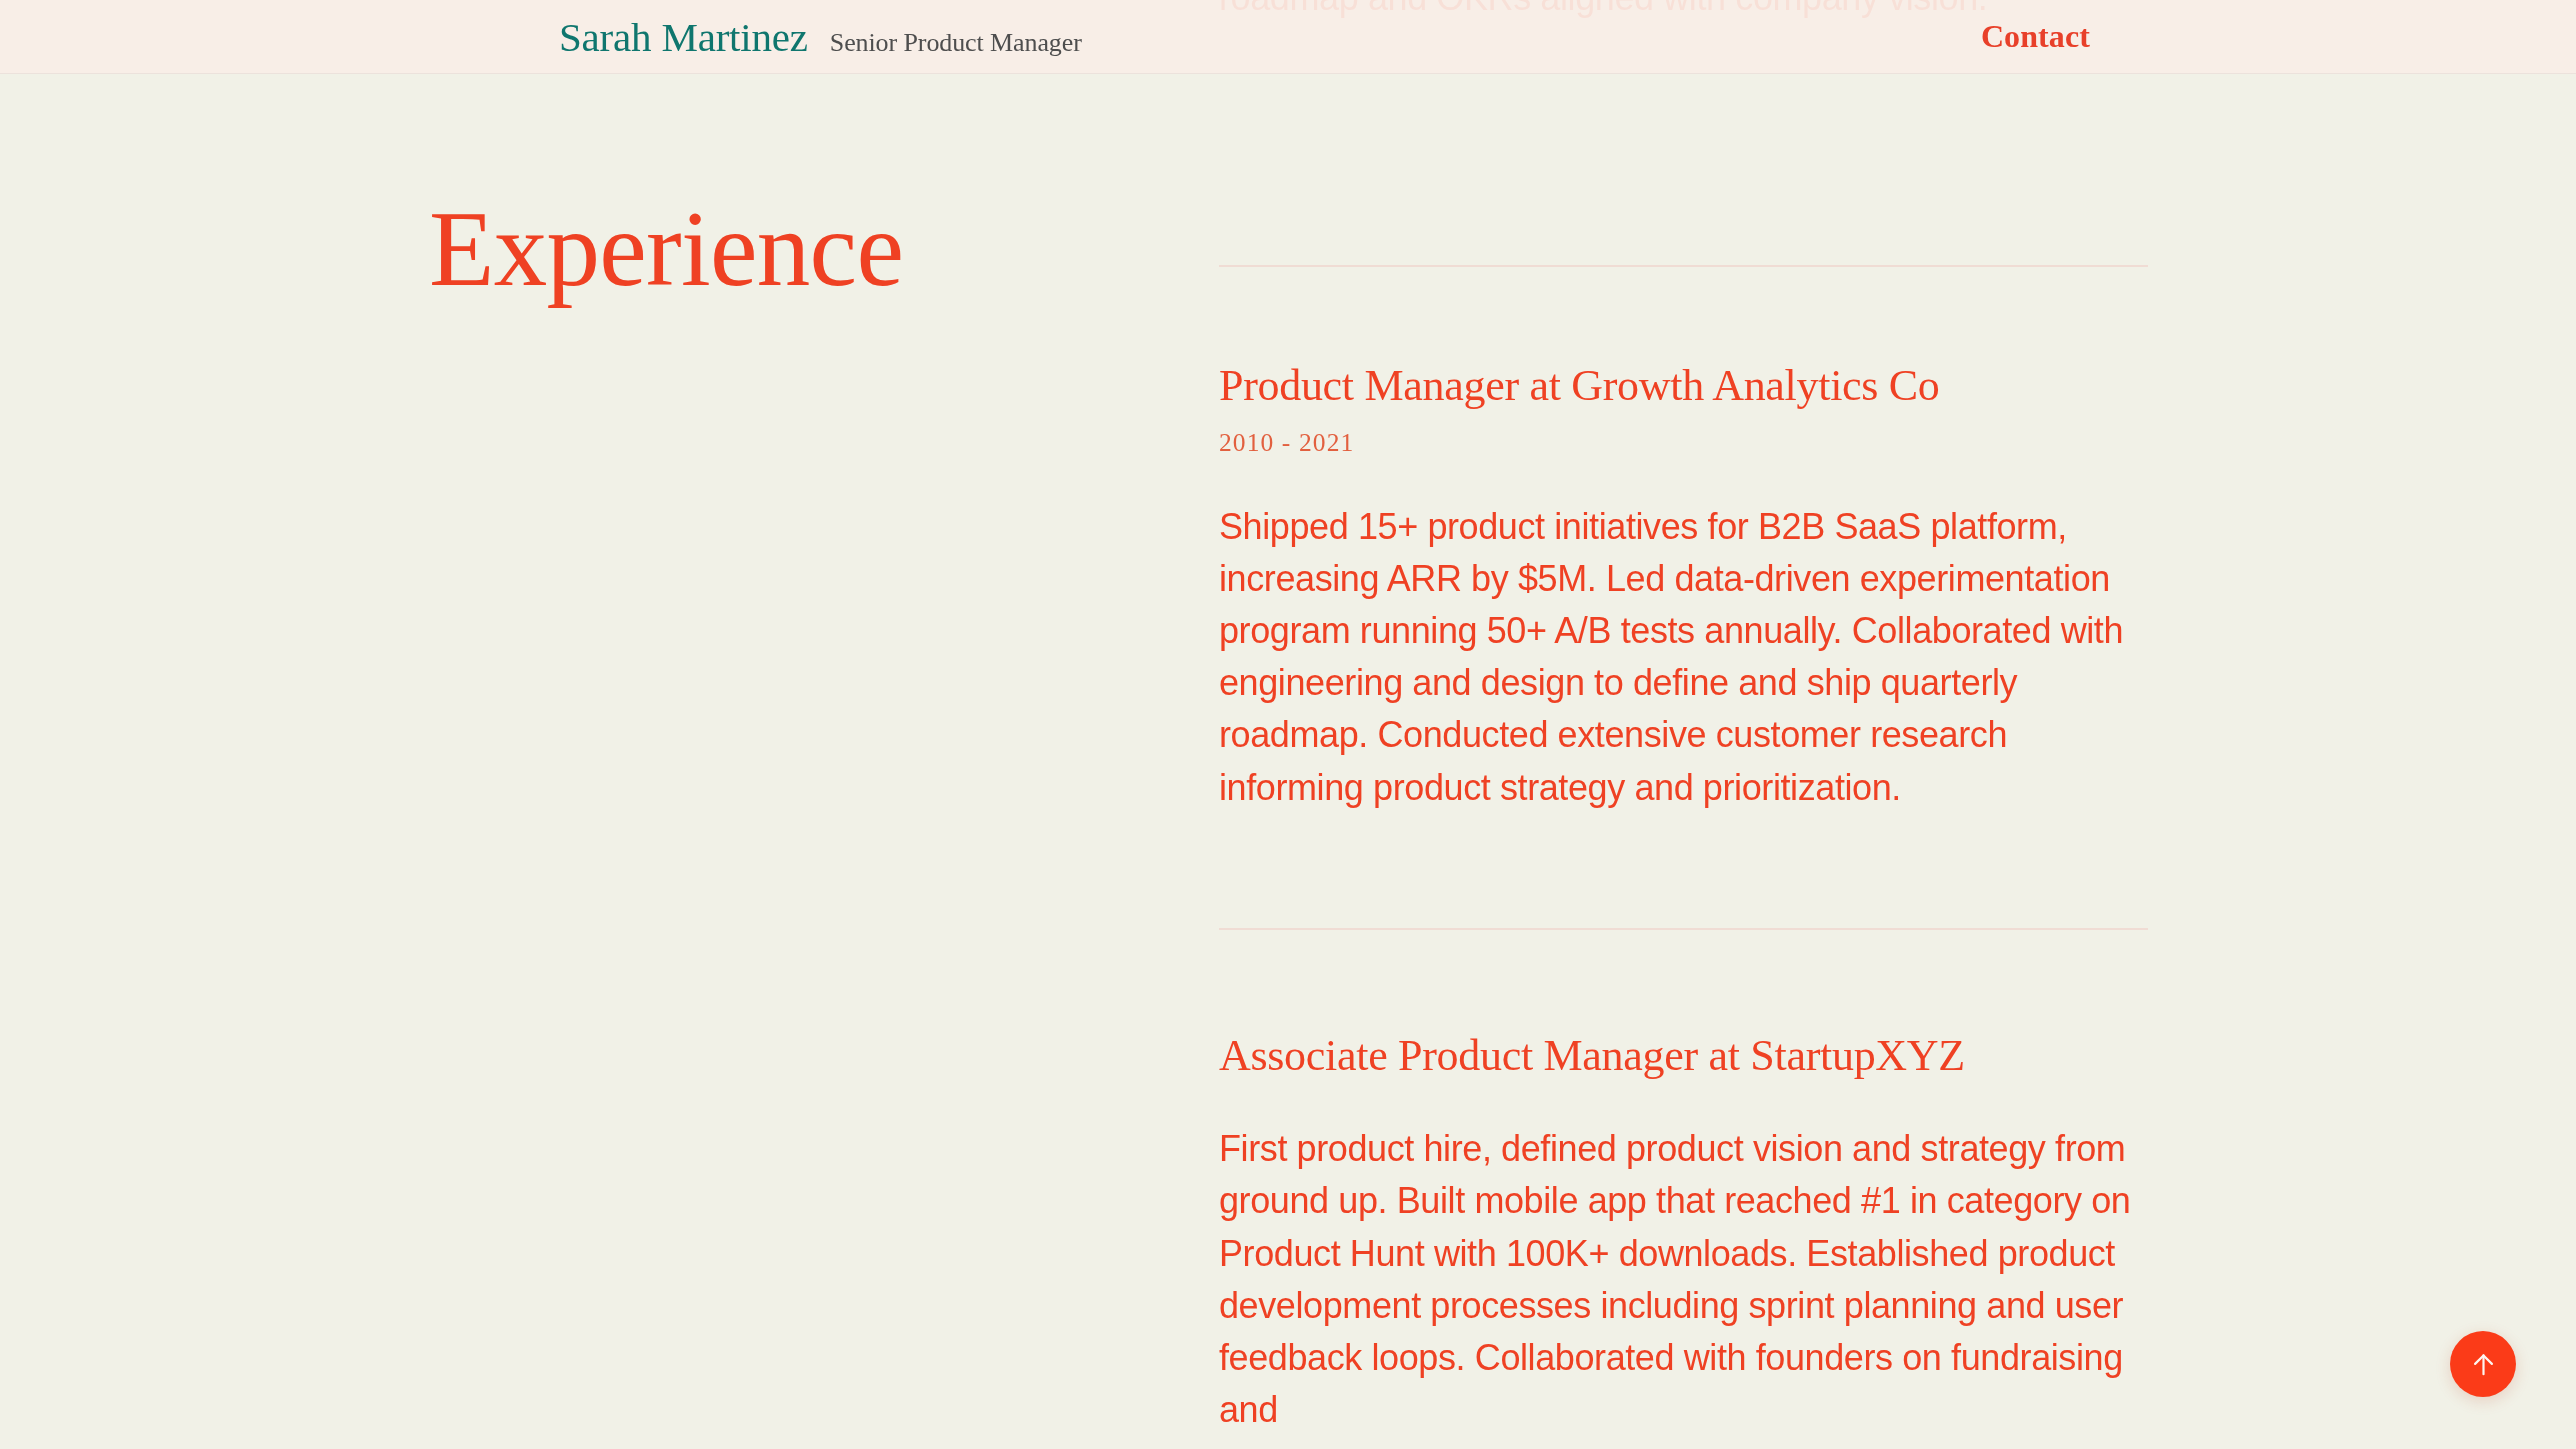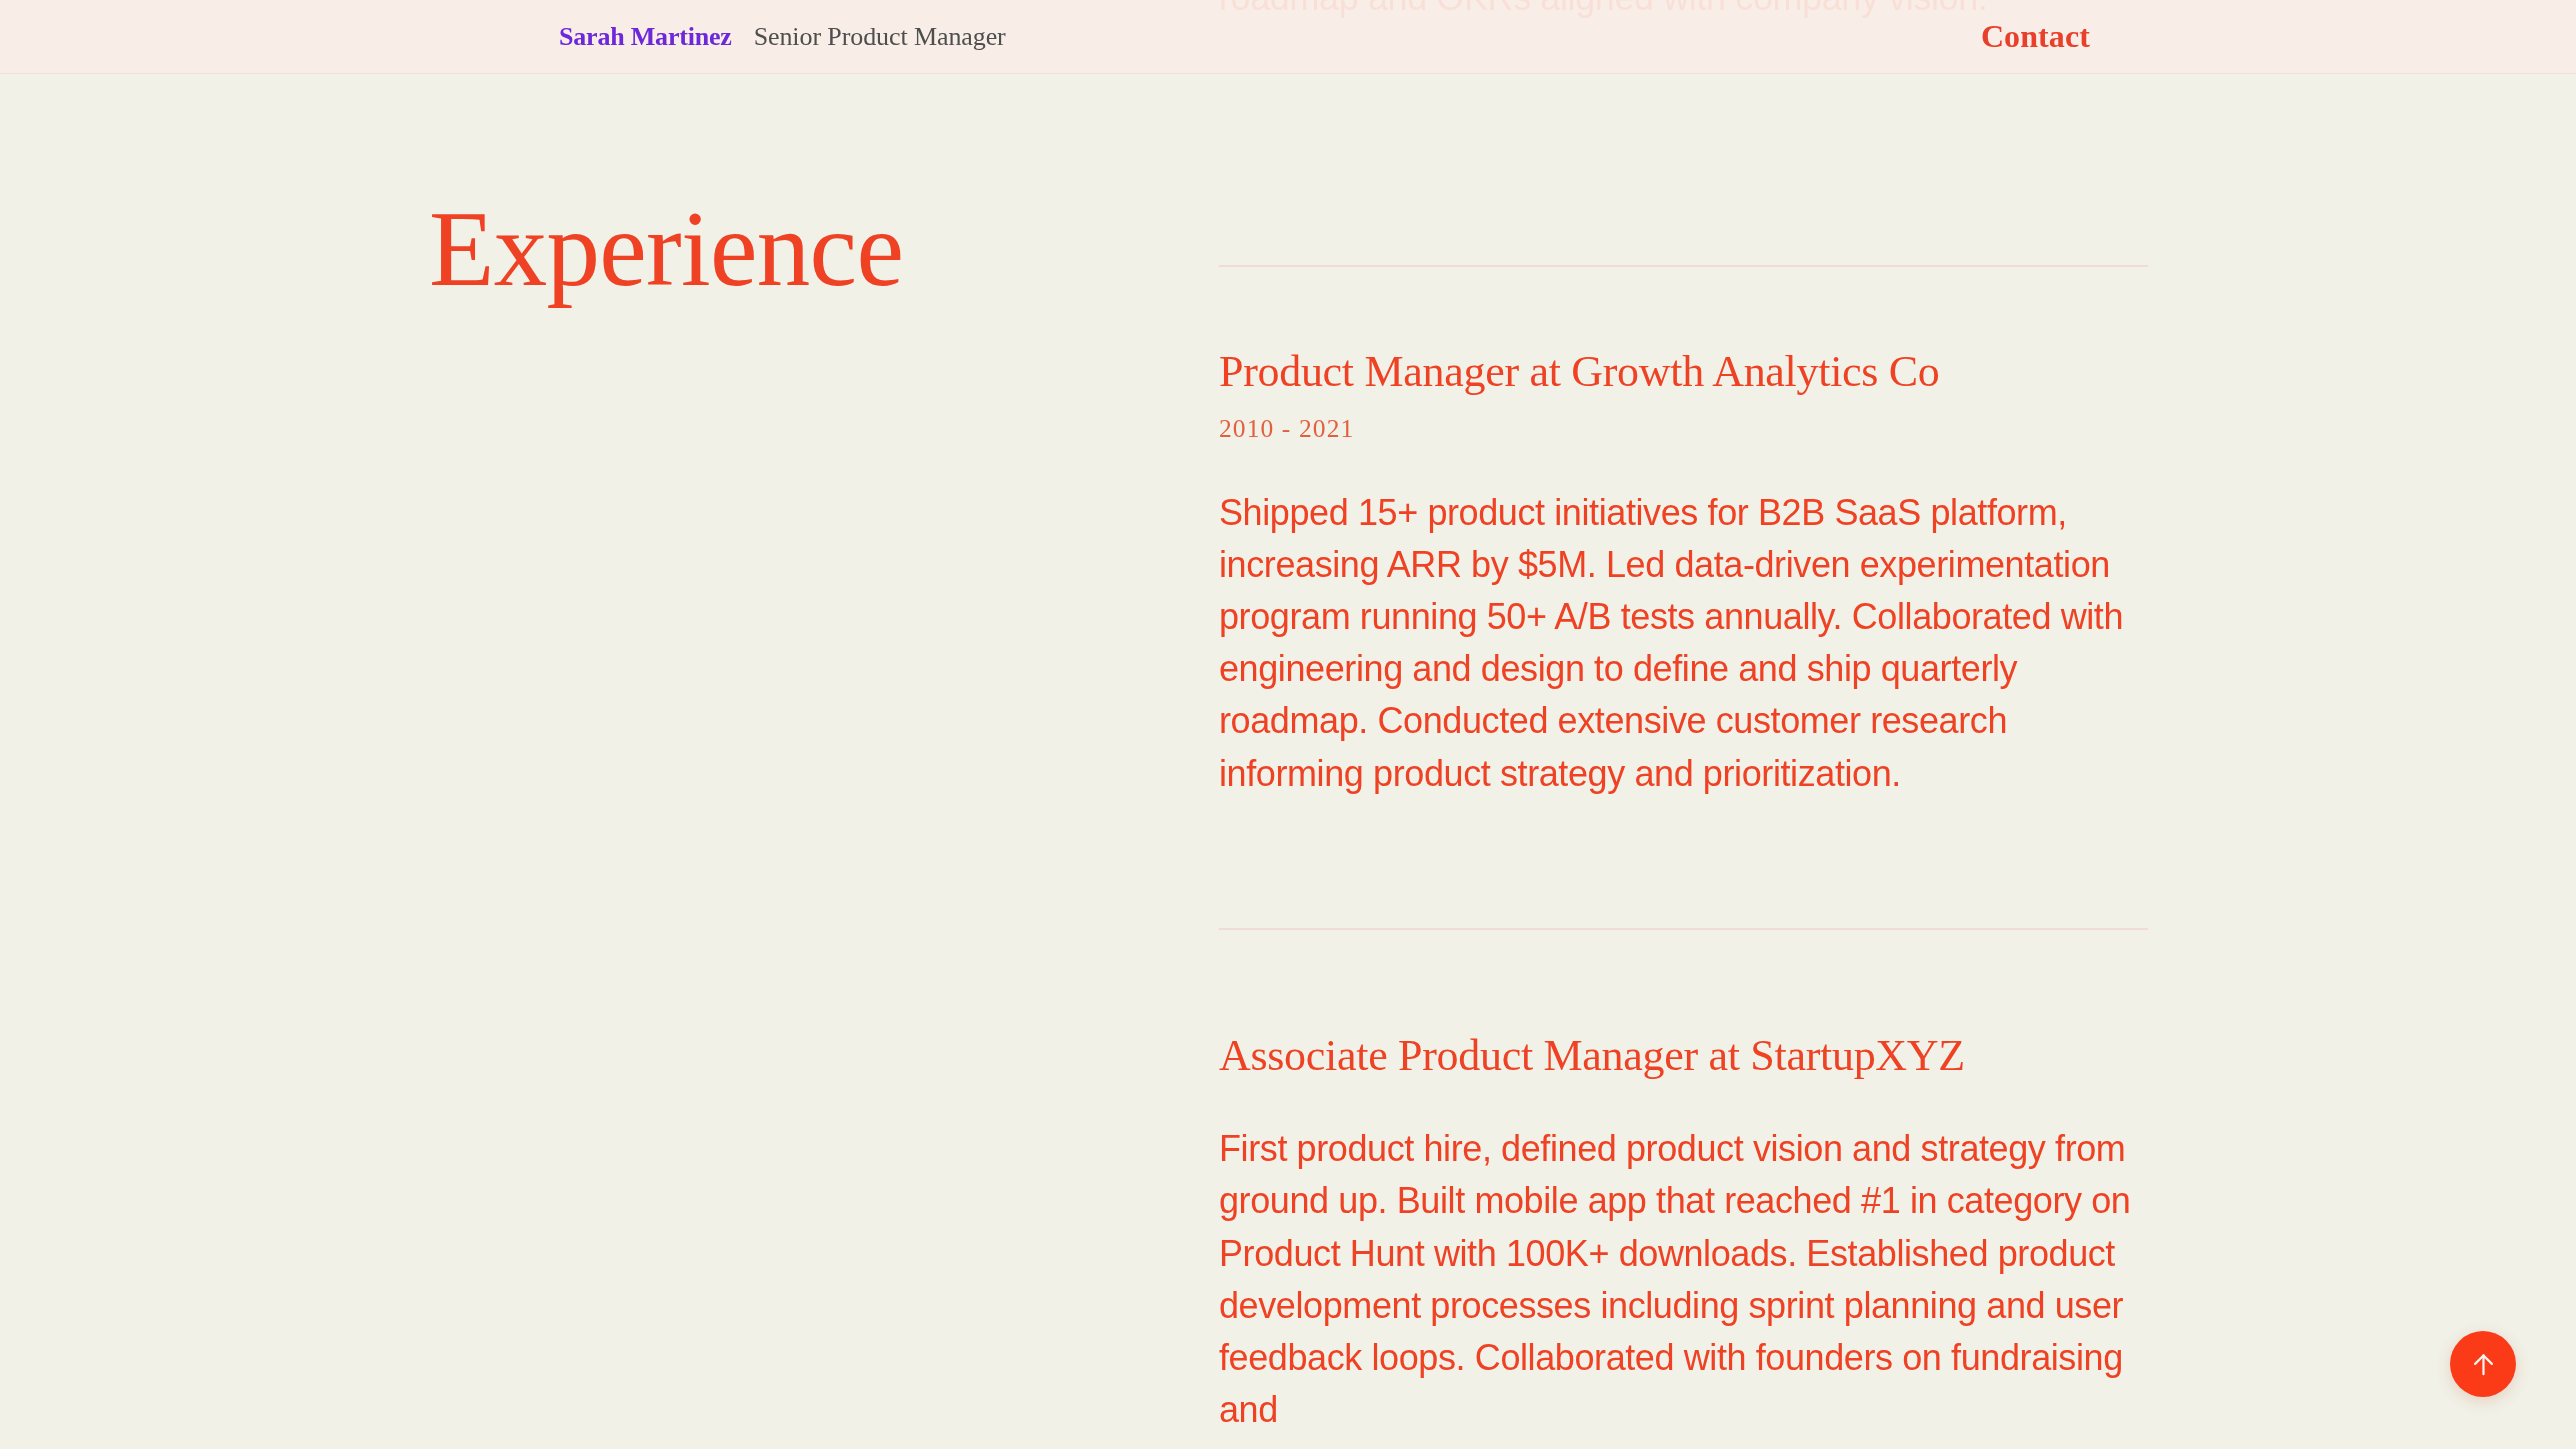--- a/index.html
+++ b/index.html
@@ -35,23 +35,23 @@
     position:absolute;
     left:559px;
     display:flex;
     align-items:baseline;
     gap:22px;
     white-space:nowrap;
   }
 
   .brand-name {
     font-family:"Liberation Serif", serif;
-    font-size:26px;
-    font-weight:700;
-    color:#6d28d9;
+    font-size:41px;
+    font-weight:400;
+    color:#0f766e;
     letter-spacing:-0.2px;
   }
 
   .brand-role {
     font-family:Liberation Serif, serif;
     font-size:26px;
     font-weight:400;
     color:#4e4e4e;
     letter-spacing:-0.1px;
   }
@@ -142,21 +142,21 @@
   #entry-0 {
     position:absolute;
     top:-80px;
     left:0;
     width:932px;
   }
   #entry-0 .entry-body { margin-top:0; }
 
   #divider-0 { position:absolute; top:265px; left:0; }
 
-  #entry-1 { position:absolute; top:347px; left:0; width:932px; }
+  #entry-1 { position:absolute; top:361px; left:0; width:932px; }
   #divider-1 { position:absolute; top:928px; left:0; }
   #entry-2 { position:absolute; top:1031px; left:0; width:932px; }
 
   
   #scroll-top-button {
     position:absolute;
     right:60px;
     bottom:52px;
     width:66px;
     height:66px;

